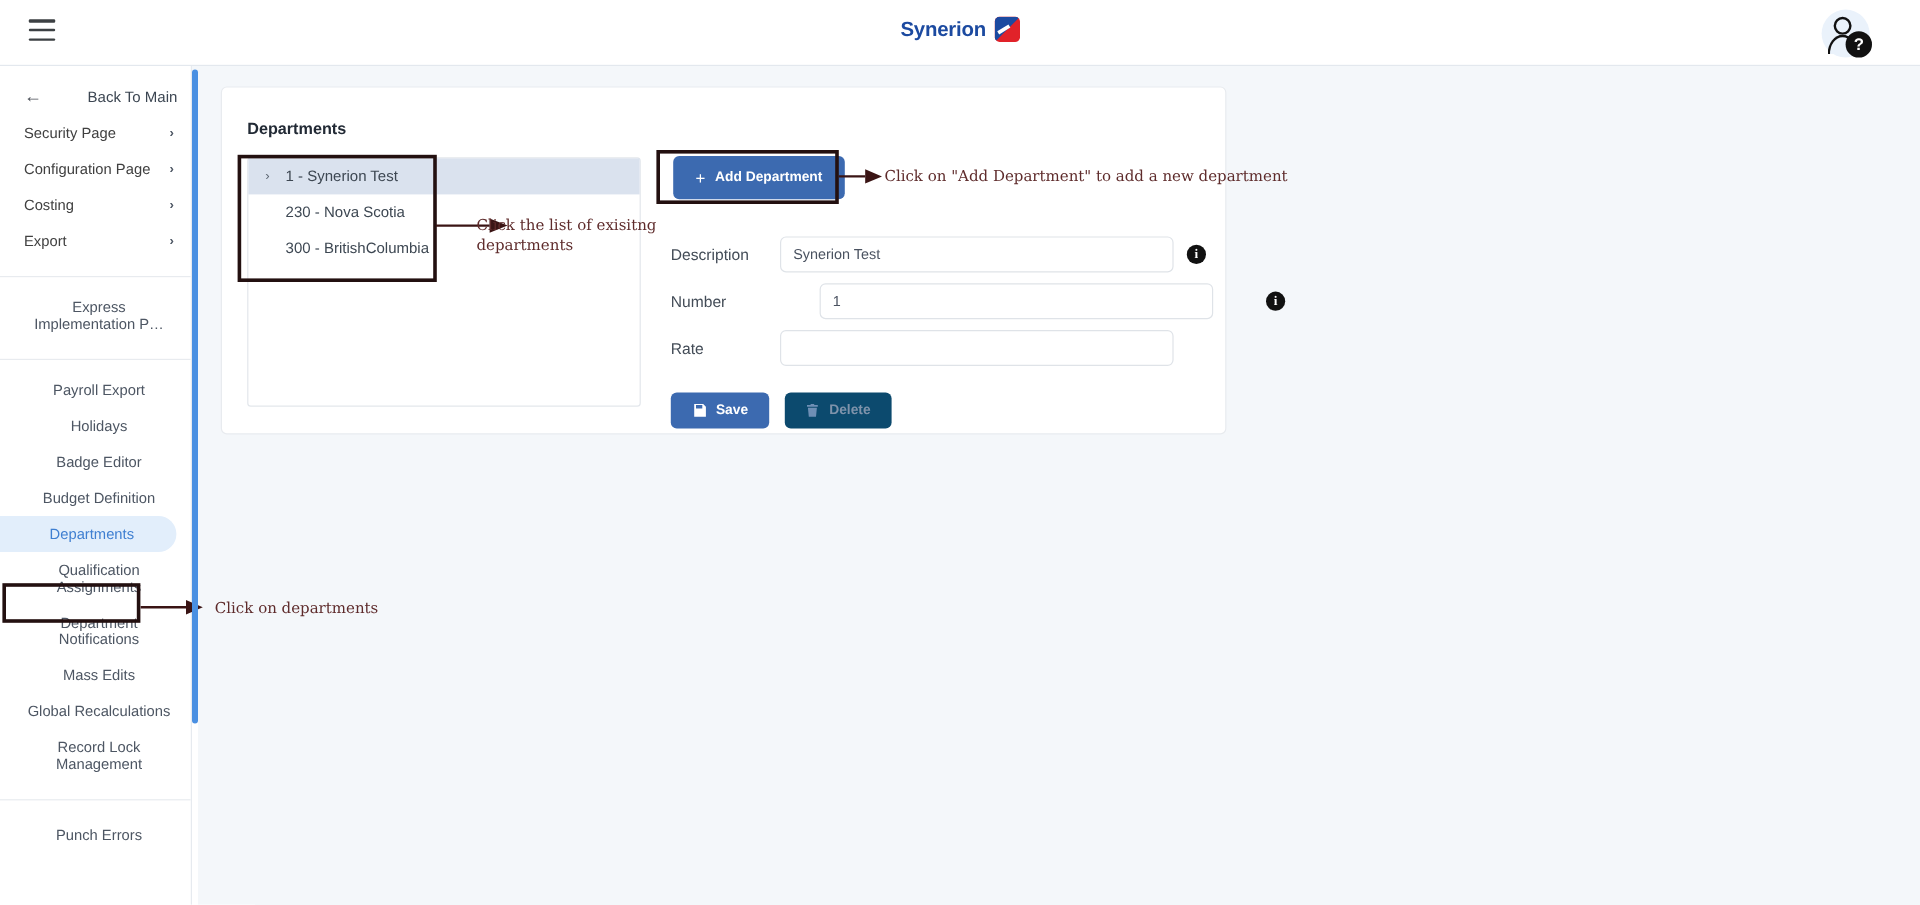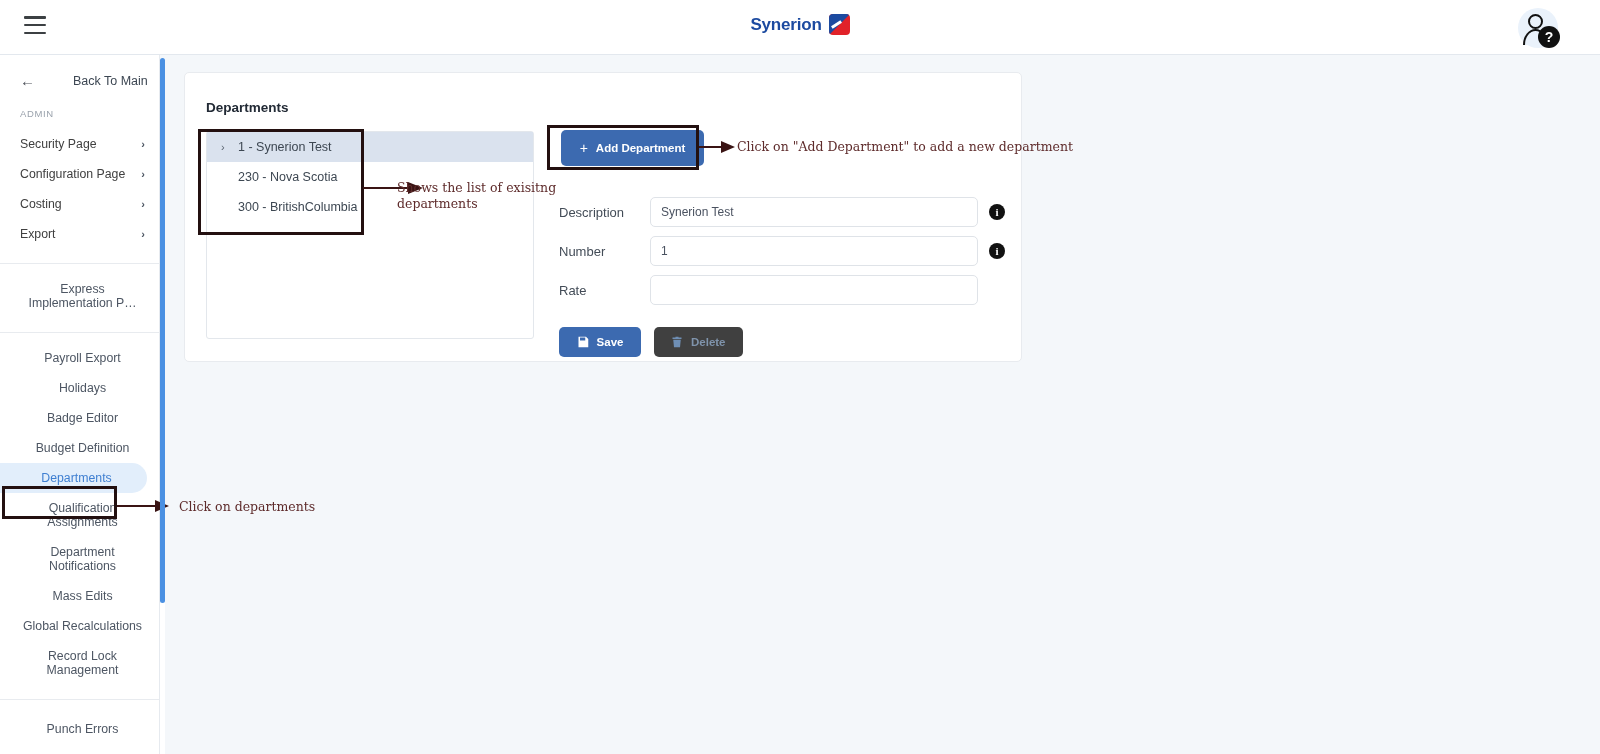--- a/index.html
+++ b/index.html
@@ -157,21 +157,21 @@
   }
 
   .btn-row { position: absolute; left: 374px; top: 254px; display: flex; gap: 13px; }
   .btn {
     height: 30px; border: none; border-radius: 5px; font-size: 11.5px;
     font-weight: bold; font-family: "Liberation Sans", sans-serif;
     display: flex; align-items: center; justify-content: center; gap: 8px;
     cursor: pointer; padding: 0 17px;
   }
   .btn-save { background: #3c6ab0; color: #ffffff; min-width: 82px; }
-  .btn-delete { background: #404040; color: #7f93ab; min-width: 82px; }
+  .btn-delete { background: #0c4a6e; color: #7f93ab; min-width: 82px; }
   .ic { width: 12px; height: 12px; display: inline-block; }
 
   
   .anno-box {
     position: absolute; border: 3px solid #231010; background: transparent;
     pointer-events: none;
   }
   .anno-text {
     position: absolute; font-family: "DejaVu Serif", serif;
     font-size: 12.5px; color: #5e2b2b; white-space: nowrap;
@@ -199,21 +199,20 @@
       <div class="help-badge">?</div>
     </div>
   </div>
 
   <div class="sidebar">
     <div class="sb-section">
       <div class="back-row">
         <span class="back-arrow">←</span>
         <span class="back-label">Back To Main</span>
       </div>
-      <div class="admin-label">ADMIN</div>
       <div id="exp-items">
           <div class="sb-item">
             <span class="sb-item-label">Security Page</span>
             <span class="chev">›</span>
           </div>
           <div class="sb-item">
             <span class="sb-item-label">Configuration Page</span>
             <span class="chev">›</span>
           </div>
           <div class="sb-item">
@@ -278,21 +277,21 @@
         <span class="plus">+</span>
         <span>Add Department</span>
       </button>
 
       <div id="form-rows">
           <div class="form-row" style="top: 124px;">
             <label class="form-label">Description</label>
             <input class="form-input" type="text" value="Synerion Test" placeholder="" style="">
             <span class="info-icon">i</span>
           </div>
-          <div class="form-row" style="top: 163px;">
+          <div class="form-row" style="top: 163px; gap: 33px;">
             <label class="form-label">Number</label>
             <input class="form-input" type="text" value="1" placeholder="" style="">
             <span class="info-icon">i</span>
           </div>
           <div class="form-row" style="top: 202px;">
             <label class="form-label">Rate</label>
             <input class="form-input" type="text" value="" placeholder="" style="">
           </div>
         </div>
 
@@ -327,18 +326,18 @@
   </svg>
   <svg class="anno-arrow" style="left:699px; top:138px;" width="45" height="20">
     <line x1="0" y1="9" x2="22" y2="9" stroke="#3a1414" stroke-width="2"></line>
     <polygon points="22,3 36,9 22,15" fill="#3a1414"></polygon>
   </svg>
   <svg class="anno-arrow" style="left:117px; top:497px;" width="62" height="20">
     <line x1="0" y1="9" x2="38" y2="9" stroke="#3a1414" stroke-width="2"></line>
     <polygon points="38,3 52,9 38,15" fill="#3a1414"></polygon>
   </svg>
 
-  <div class="anno-text" style="left:397px; top:180px;">Shows the list of exisitng</div>
+  <div class="anno-text" style="left:397px; top:180px;">Click the list of exisitng</div>
   <div class="anno-text" style="left:397px; top:196px;">departments</div>
   <div class="anno-text" style="left:737px; top:139px;">Click on "Add Department" to add a new department</div>
   <div class="anno-text" style="left:179px; top:499px;">Click on departments</div>
 
 </div>
 
 </body></html>

